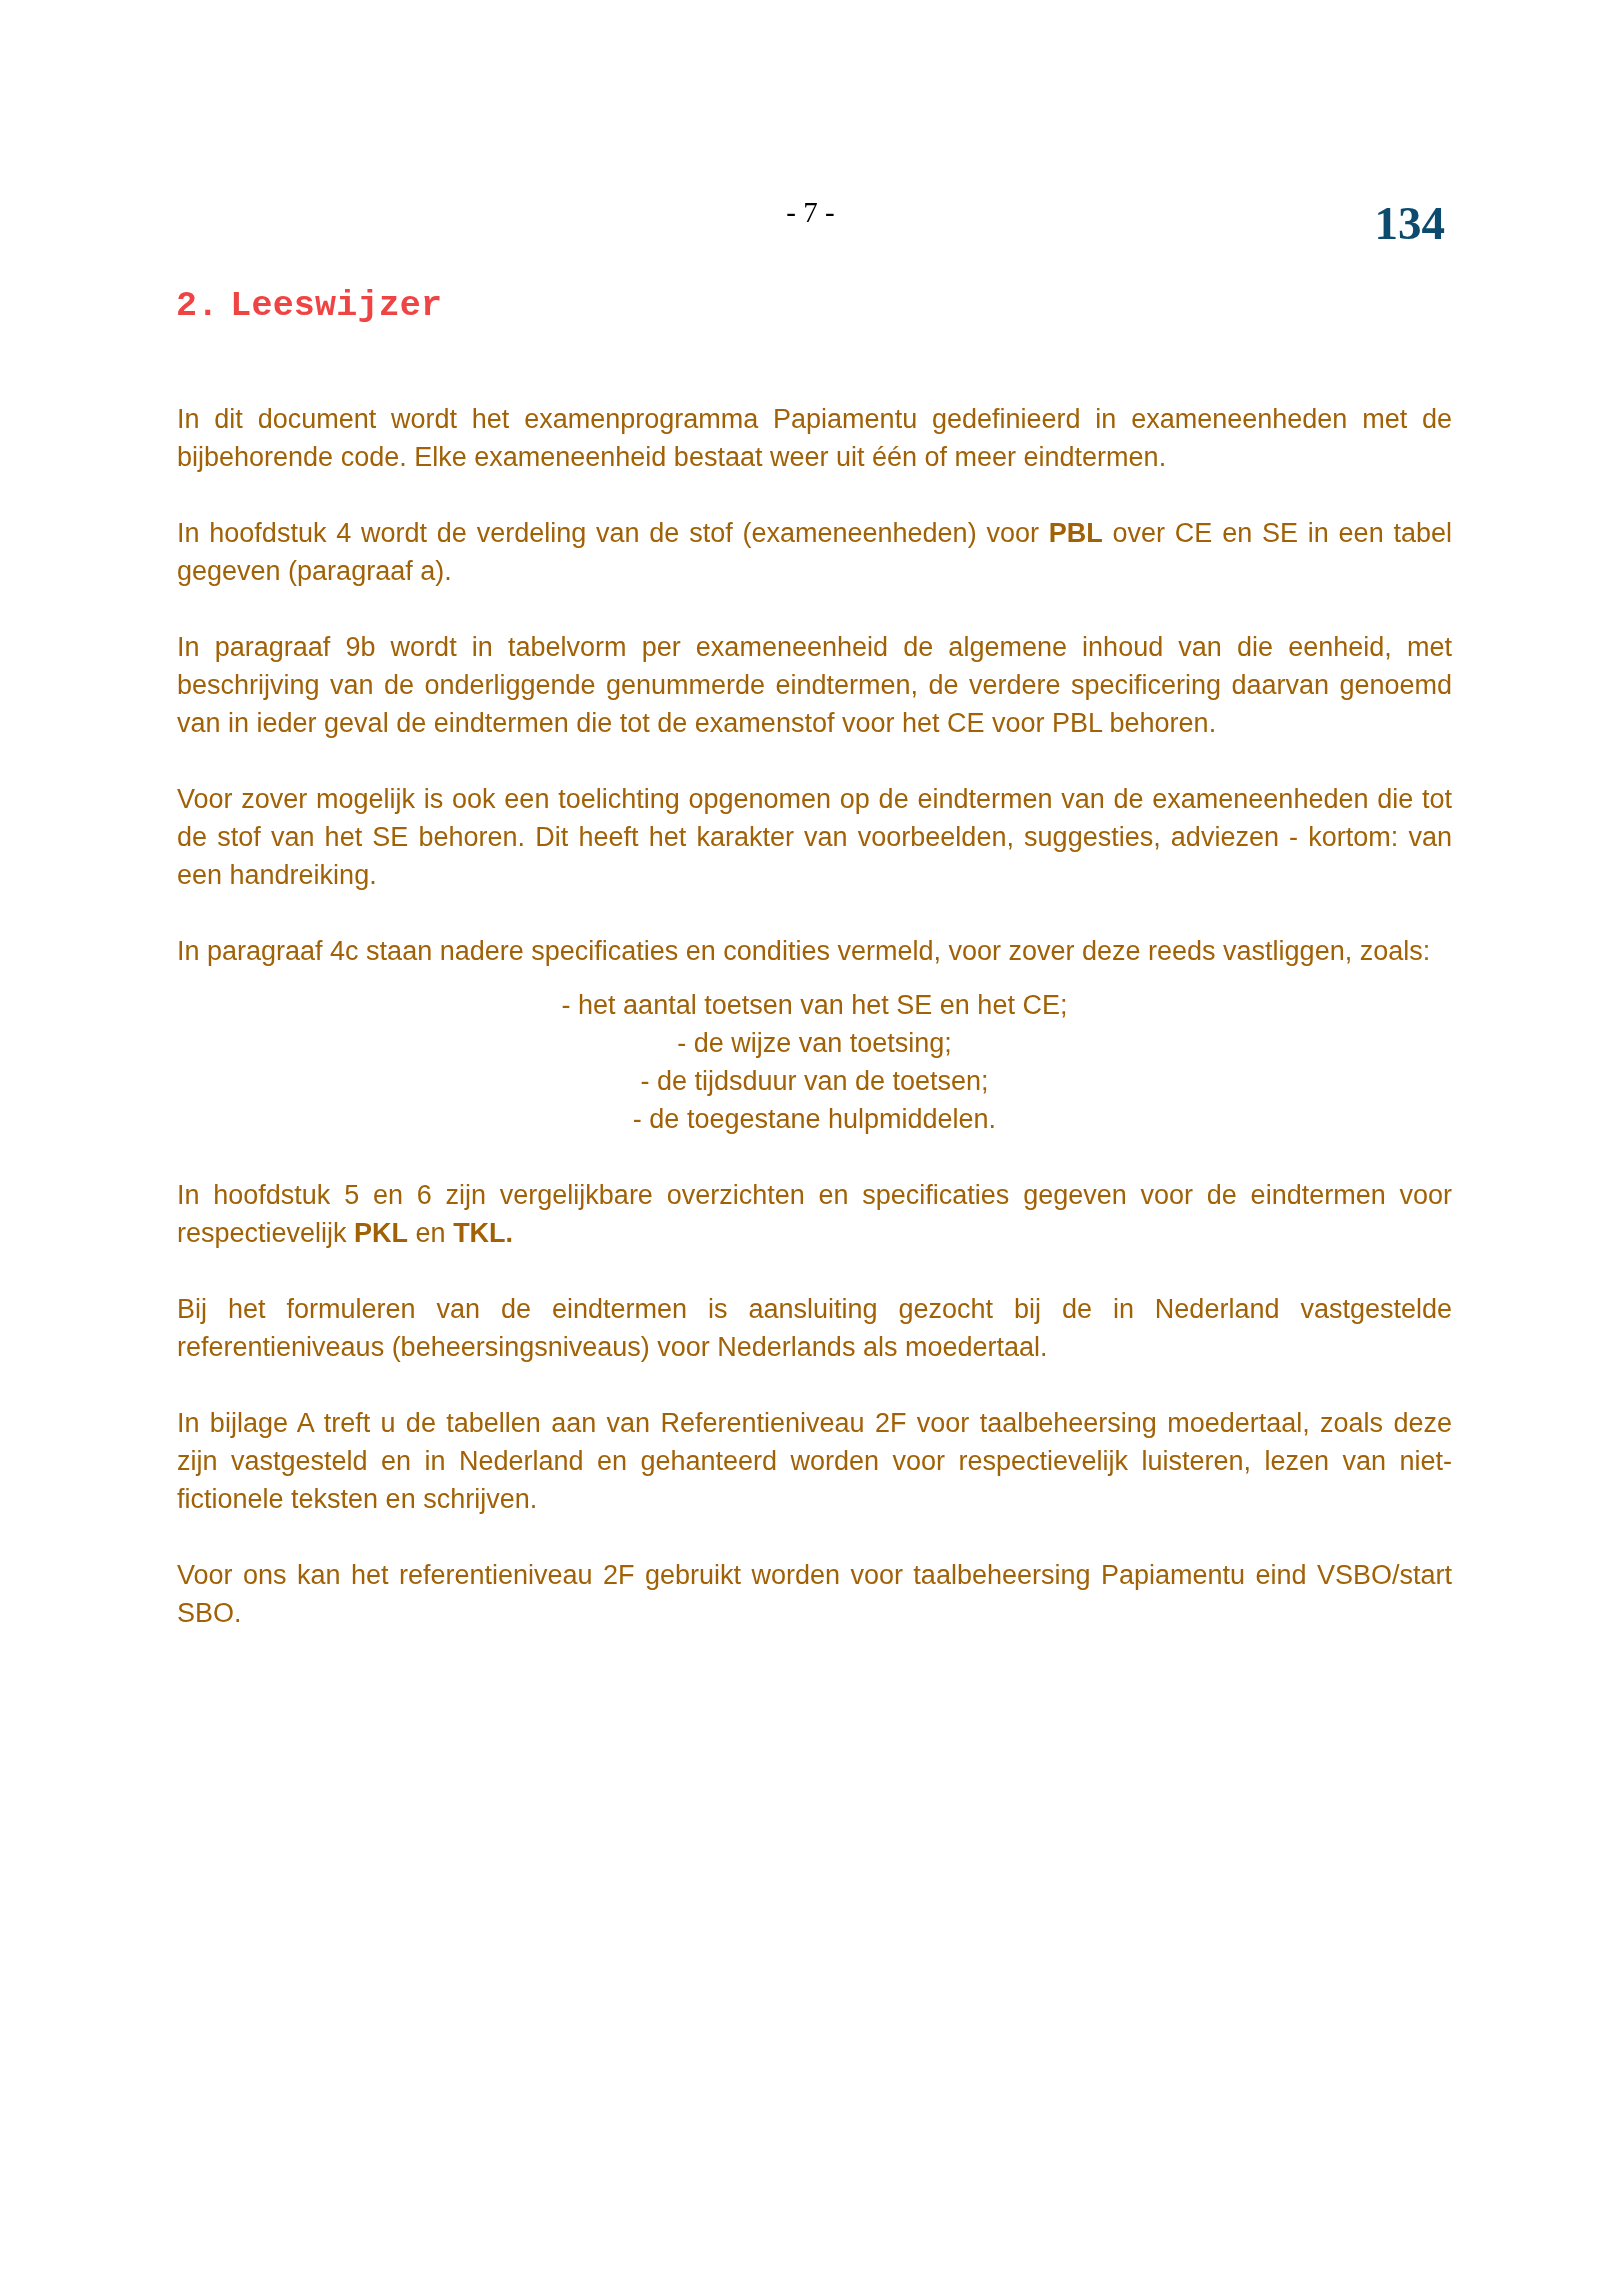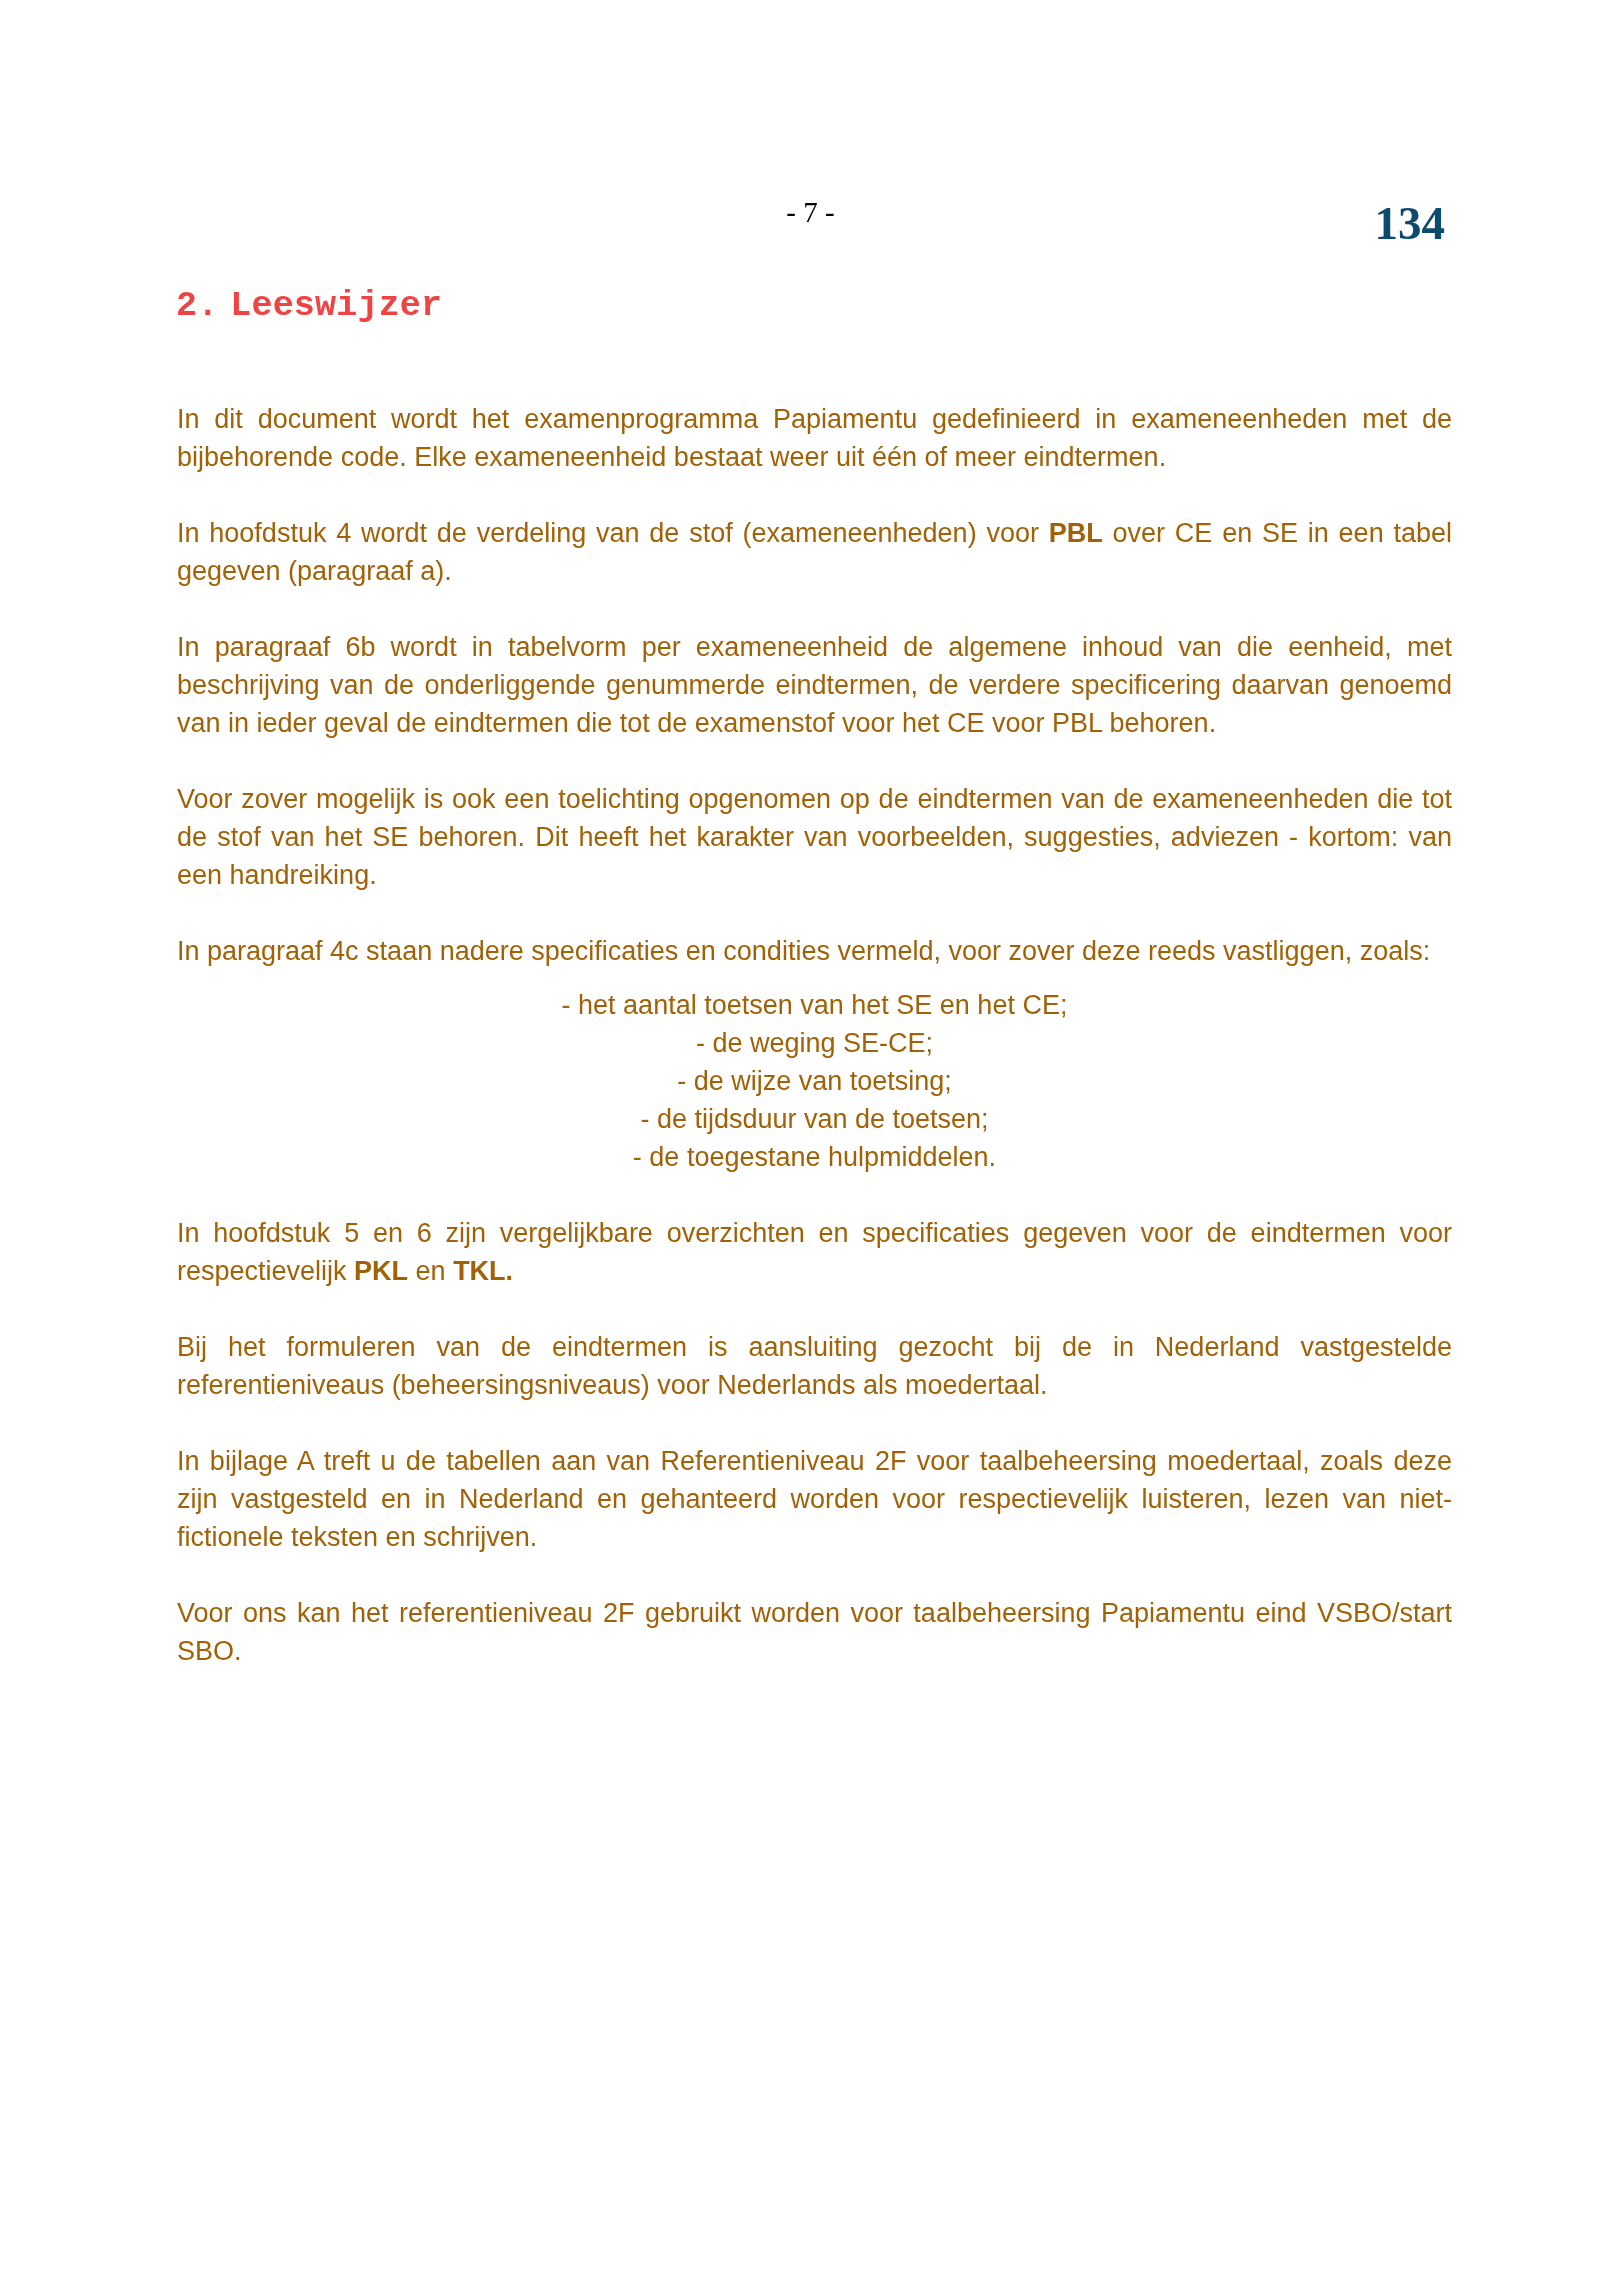--- a/index.html
+++ b/index.html
@@ -31,26 +31,25 @@
 <body>
 
 <div class="page-number">- 7 -</div>
 <div class="doc-number">134</div>
 
 <h1 class="heading"><span class="num">2.</span><span>Leeswijzer</span></h1>
 
 <div class="content">
   <p>In dit document wordt het examenprogramma Papiamentu gedefinieerd in exameneenheden met de bijbehorende code. Elke exameneenheid bestaat weer uit één of meer eindtermen.</p>
   <p><span>In hoofdstuk 4 wordt de verdeling van de stof (exameneenheden) voor </span><b>PBL</b><span> over CE en SE in een tabel gegeven (paragraaf a).</span></p>
-  <p>In paragraaf 6b wordt in tabelvorm per exameneenheid de algemene inhoud van die eenheid, met beschrijving van de onderliggende genummerde eindtermen, de verdere specificering daarvan genoemd van in ieder geval de eindtermen die tot de examenstof voor het CE voor PBL behoren.</p>
+  <p>In paragraaf 9b wordt in tabelvorm per exameneenheid de algemene inhoud van die eenheid, met beschrijving van de onderliggende genummerde eindtermen, de verdere specificering daarvan genoemd van in ieder geval de eindtermen die tot de examenstof voor het CE voor PBL behoren.</p>
   <p>Voor zover mogelijk is ook een toelichting opgenomen op de eindtermen van de exameneenheden die tot de stof van het SE behoren. Dit heeft het karakter van voorbeelden, suggesties, adviezen - kortom: van een handreiking.</p>
   <p style="margin-bottom:16px;">In paragraaf 4c staan nadere specificaties en condities vermeld, voor zover deze reeds vastliggen, zoals:</p>
   <ul>
     <li>- het aantal toetsen van het SE en het CE;</li>
-    <li>- de weging SE-CE;</li>
     <li>- de wijze van toetsing;</li>
     <li>- de tijdsduur van de toetsen;</li>
     <li>- de toegestane hulpmiddelen.</li>
   </ul>
   <p><span>In hoofdstuk 5 en 6 zijn vergelijkbare overzichten en specificaties gegeven voor de eindtermen voor respectievelijk </span><b>PKL</b><span> en </span><b>TKL.</b></p>
   <p>Bij het formuleren van de eindtermen is aansluiting gezocht bij de in Nederland vastgestelde referentieniveaus (beheersingsniveaus) voor Nederlands als moedertaal.</p>
   <p>In bijlage A treft u de tabellen aan van Referentieniveau 2F voor taalbeheersing moedertaal, zoals deze zijn vastgesteld en in Nederland en gehanteerd worden voor respectievelijk luisteren, lezen van niet-fictionele teksten en schrijven.</p>
   <p>Voor ons kan het referentieniveau 2F gebruikt worden voor taalbeheersing Papiamentu eind VSBO/start SBO.</p>
 </div>
 

